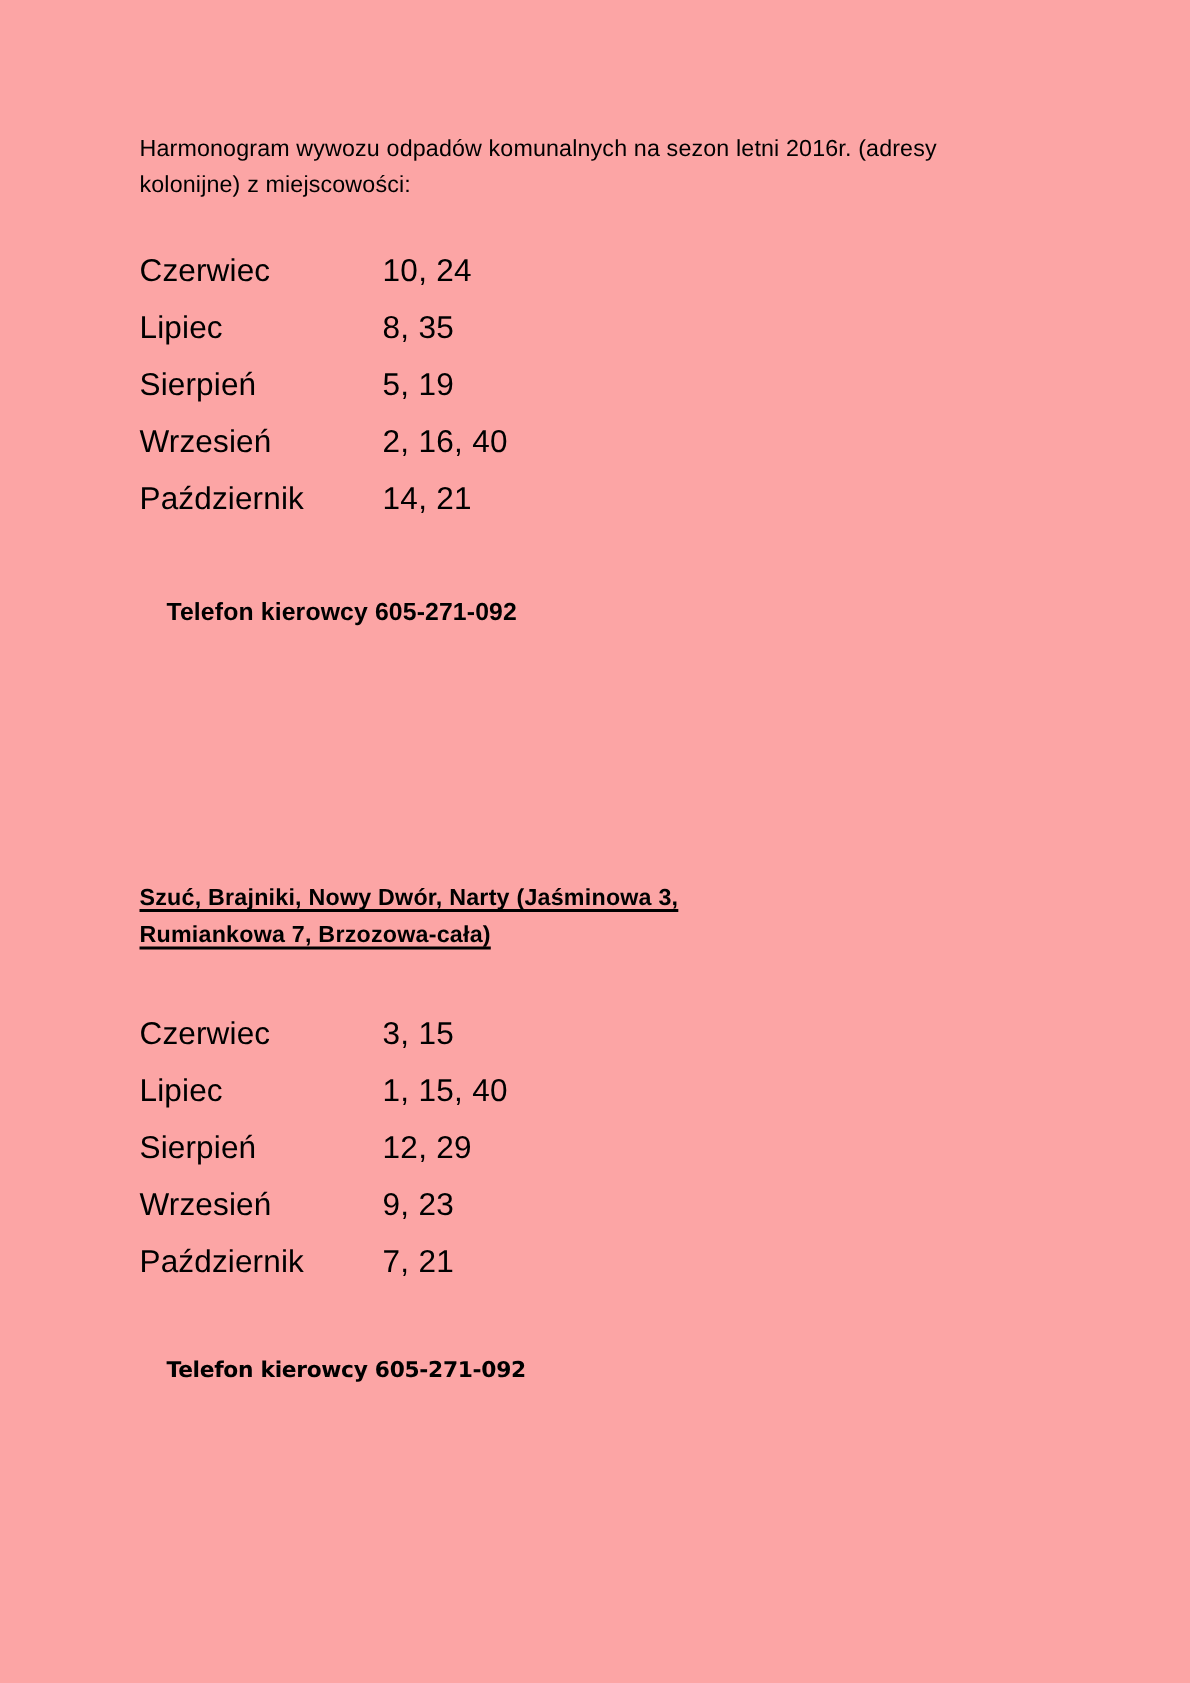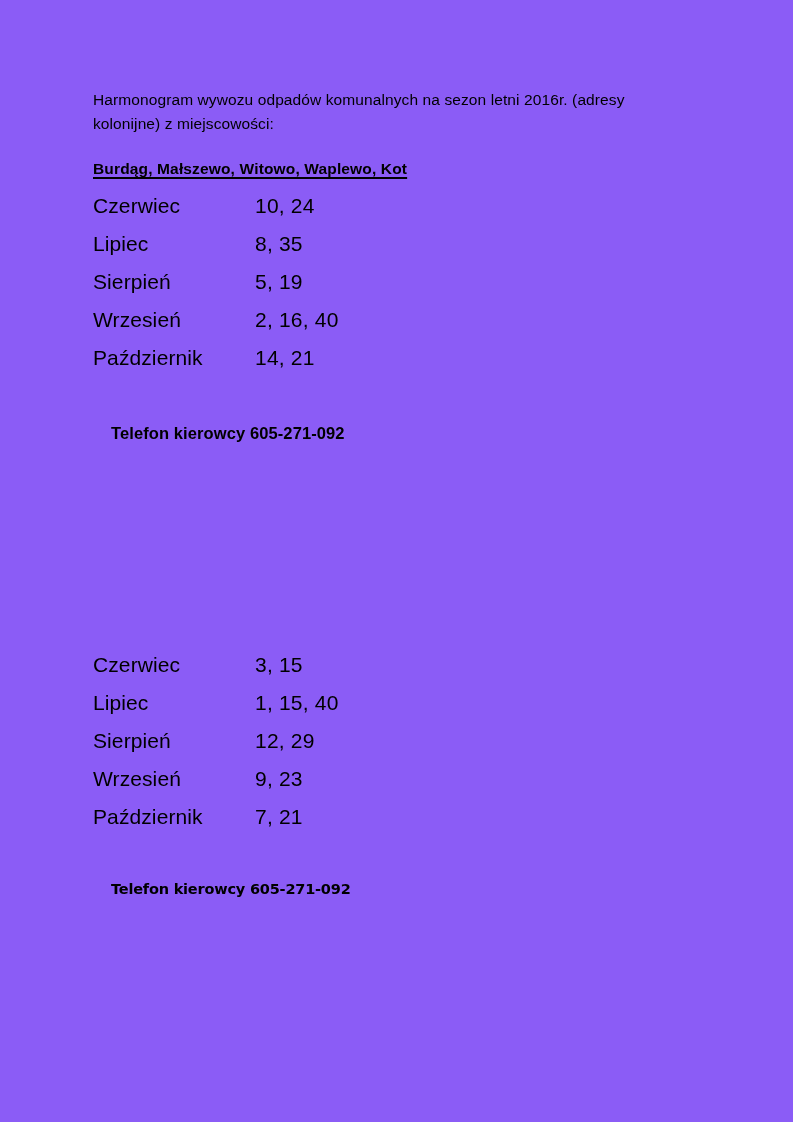--- a/index.html
+++ b/index.html
@@ -6,21 +6,21 @@
   html, body {
     margin: 0;
     padding: 0;
     background: #ffffff;
   }
 
   .page {
     position: relative;
     width: 793px;
     height: 1122px;
-    background: #8b5cf6;
+    background: #fca5a5;
     color: #000000;
     font-family: "Liberation Sans", sans-serif;
     overflow: hidden;
     box-sizing: border-box;
   }
 
   .content {
     position: absolute;
     left: 93px;
     top: 88px;
@@ -104,23 +104,20 @@
 
 <div class="page">
   <div class="content">
 
     <section>
 
       <p class="intro">Harmonogram wywozu odpadów komunalnych na sezon letni 2016r. (adresy kolonijne) z miejscowości:</p>
 
       <div class="gap-intro-to-heading"></div>
 
-      <p class="locality-heading">
-        <span class="ul">Burdąg, Małszewo, Witowo, Waplewo, Kot</span>
-      </p>
 
       <div class="gap-heading-to-table"></div>
 
       <table class="schedule">
         <tbody>
           <tr>
             <td class="month">Czerwiec</td>
             <td class="dates">10, 24</td>
           </tr>
           <tr>
@@ -148,20 +145,24 @@
 
     </section>
 
     <div class="gap-section"></div>
 
     <section>
 
 
       <div class="gap-intro2-to-head2"></div>
 
+      <p class="locality-heading">
+        <span class="ul">Szuć, Brajniki, Nowy Dwór, Narty (Jaśminowa 3,</span><br>
+        <span class="ul">Rumiankowa 7, Brzozowa-cała)</span>
+      </p>
 
       <div class="gap-head2-to-table2"></div>
 
       <table class="schedule">
         <tbody>
           <tr>
             <td class="month">Czerwiec</td>
             <td class="dates">3, 15</td>
           </tr>
           <tr>

